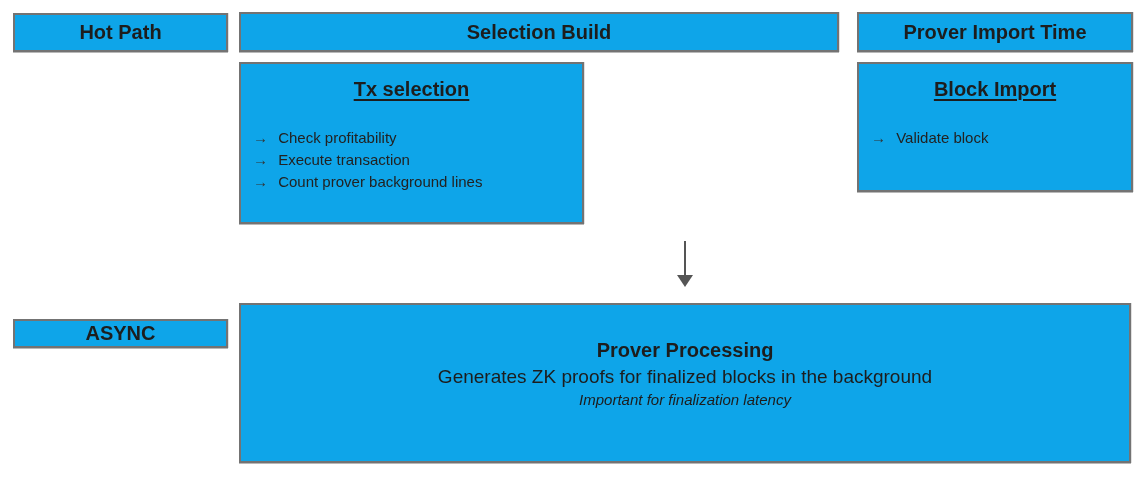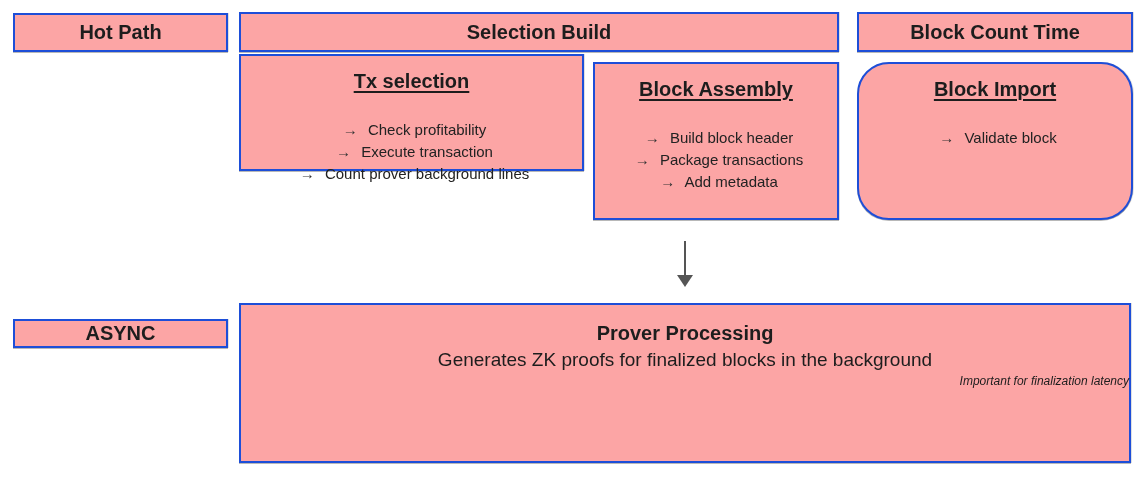--- a/index.html
+++ b/index.html
@@ -12,57 +12,56 @@
     position: relative;
     width: 1142px;
     height: 492px;
     background: #ffffff;
     overflow: hidden;
     color: #1d1d1d;
   }
   .box {
     position: absolute;
     box-sizing: border-box;
-    background: #fca5a5;
-    border: 2px solid #1d4ed8;
+    background: #0ea5e9;
+    border: 2px solid #737373;
     box-shadow: 0 1px 0 rgba(0,0,0,0.28), 1px 0 0 rgba(0,0,0,0.12);
   }
   .header-box {
     display: flex;
     align-items: center;
     justify-content: center;
     font-weight: bold;
     font-size: 20px;
   }
   #hot-path-box        { left: 13px;  top: 13px;  width: 215px; height: 39px; }
   #selection-time-box  { left: 239px; top: 12px;  width: 600px; height: 40px; }
   #block-import-time-box { left: 857px; top: 12px; width: 276px; height: 40px; }
 
   .stage-box { }
-  #tx-selection-box    { left: 239px; top: 54px;  width: 345px; height: 117px; }
+  #tx-selection-box    { left: 239px; top: 62px;  width: 345px; height: 162px; }
   #block-assembly-box  { left: 593px; top: 62px;  width: 246px; height: 158px; }
-  #block-import-box    { left: 857px; top: 62px;  width: 276px; height: 158px; border-radius: 32px; }
+  #block-import-box    { left: 857px; top: 62px;  width: 276px; height: 130px; }
 
   .stage-title {
     text-align: center;
     margin-top: 14px;
     font-weight: bold;
     font-size: 20px;
     text-decoration: underline;
     text-decoration-thickness: 2px;
     text-underline-offset: 3px;
   }
   .stage-list {
     list-style: none;
     margin: 26px 0 0 0;
     padding: 0 6px 0 12px;
     font-size: 15px;
     line-height: 22px;
     color: #222222;
-    text-align: center;
   }
   .stage-list li { white-space: nowrap; }
   .item-arrow {
     margin-right: 6px;
     color: #333333;
   }
 
   .flow-arrow {
     position: absolute;
     left: 677px;
@@ -86,87 +85,69 @@
     height: 0;
     border-left: 8px solid transparent;
     border-right: 8px solid transparent;
     border-top: 12px solid #555555;
   }
 
   #async-box  { left: 13px;  top: 303px; width: 215px; height: 29px; margin-top: 16px; }
   #prover-box { left: 239px; top: 303px; width: 892px; height: 160px; text-align: center; }
 
   .prover-title {
-    margin-top: 17px;
+    margin-top: 34px;
     font-size: 20px;
     font-weight: bold;
   }
   .prover-desc {
     margin-top: 4px;
     font-size: 19px;
   }
   .prover-note {
     margin-top: 3px;
-    font-size: 12px;
+    font-size: 15px;
     font-style: italic;
-    text-align: right;
   }
 </style>
 </head>
 <body>
 
 <div class="canvas">
 
   <div class="box header-box" id="hot-path-box">
     <span>Hot Path</span>
   </div>
 
   <div class="box header-box" id="selection-time-box">
     <span>Selection Build</span>
   </div>
 
   <div class="box header-box" id="block-import-time-box">
-    <span>Block Count Time</span>
+    <span>Prover Import Time</span>
   </div>
 
   <div class="box stage-box" id="tx-selection-box">
     <div class="stage-title">Tx selection</div>
     <ul class="stage-list">
       <li>
         <span class="item-arrow">→</span>
         <span>Check profitability</span>
       </li>
       <li>
         <span class="item-arrow">→</span>
         <span>Execute transaction</span>
       </li>
       <li>
         <span class="item-arrow">→</span>
         <span>Count prover background lines</span>
       </li>
     </ul>
   </div>
 
-  <div class="box stage-box" id="block-assembly-box">
-    <div class="stage-title">Block Assembly</div>
-    <ul class="stage-list">
-      <li>
-        <span class="item-arrow">→</span>
-        <span>Build block header</span>
-      </li>
-      <li>
-        <span class="item-arrow">→</span>
-        <span>Package transactions</span>
-      </li>
-      <li>
-        <span class="item-arrow">→</span>
-        <span>Add metadata</span>
-      </li>
-    </ul>
-  </div>
 
   <div class="box stage-box" id="block-import-box">
     <div class="stage-title">Block Import</div>
     <ul class="stage-list">
       <li>
         <span class="item-arrow">→</span>
         <span>Validate block</span>
       </li>
     </ul>
   </div>

